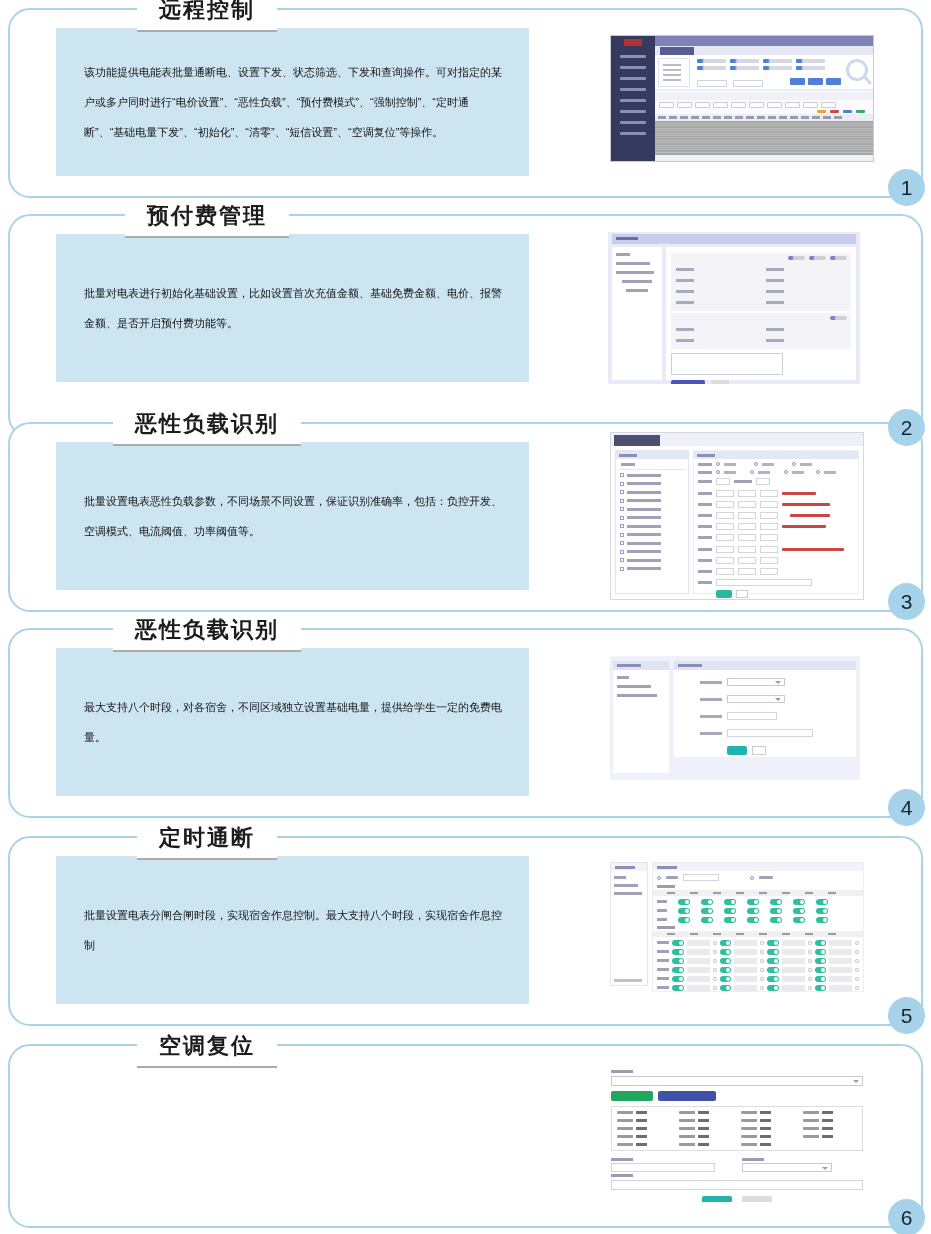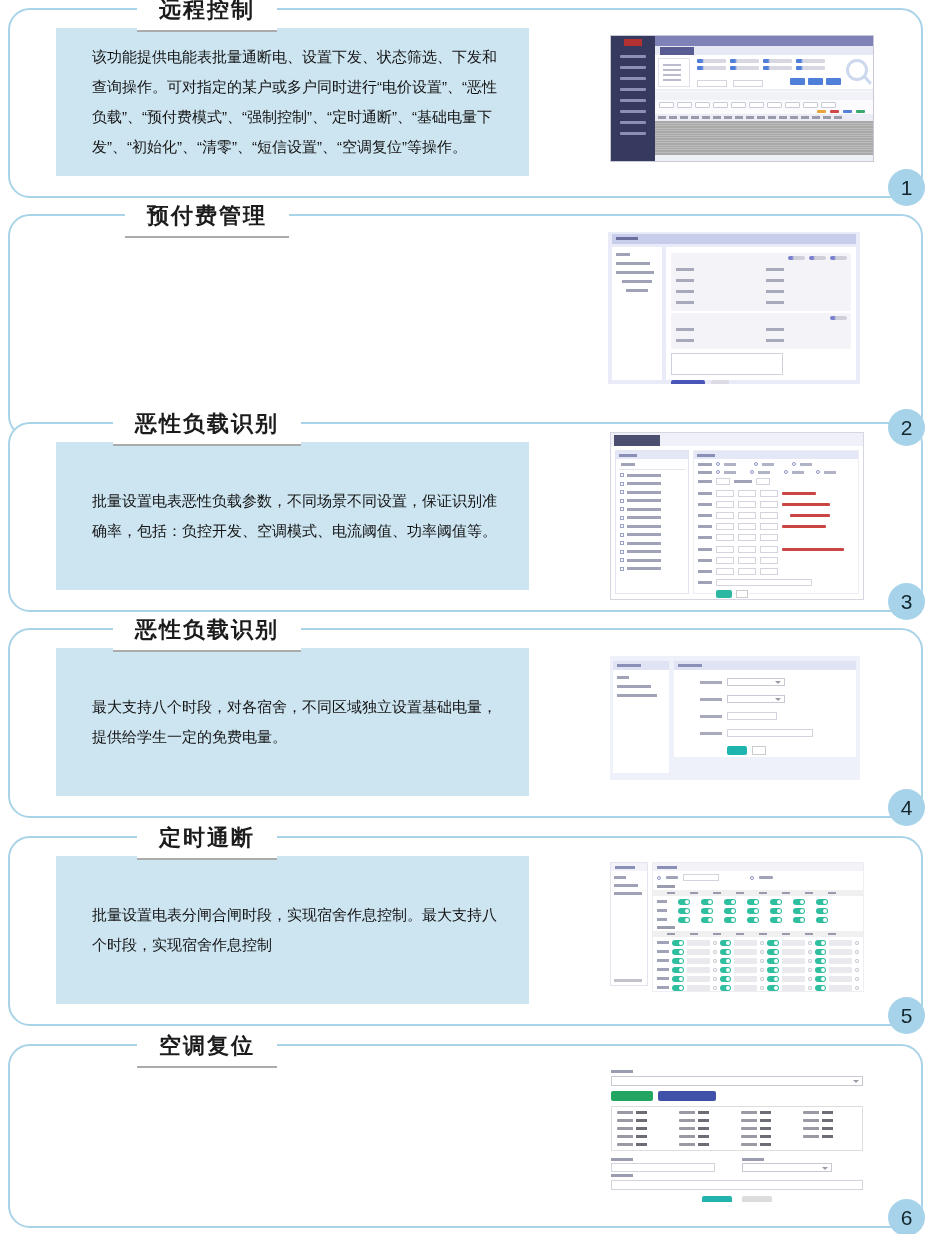--- a/index.html
+++ b/index.html
@@ -16,21 +16,21 @@
   .c5 { top: 836px;  height: 190px; }
   .c6 { top: 1044px; height: 184px; }
 
   .title-wrap { position: absolute; top: -17px; left: 92px; width: 210px; text-align: center; z-index: 3; }
   .title-inner { display: inline-block; background: #fff; padding: 2px 22px 5px;
     border-bottom: 2px solid #ababab; font-size: 22px; font-weight: 700;
     color: #1c1c1c; letter-spacing: 2px; white-space: nowrap; }
 
   .desc { position: absolute; left: 46px; top: 18px; width: 473px; height: 148px;
     background: #cde5f1; display: flex; align-items: center; }
-  .desc p { margin: 12px; padding: 0 16px 0 24px; font-size: 15px; line-height: 30px; color: #141414; }
+  .desc p { margin: 4px; padding: 0 16px 0 24px; font-size: 11px; line-height: 30px; color: #141414; }
 
   .badge { position: absolute; right: -4px; bottom: -10px; width: 37px; height: 37px;
     border-radius: 50%; background: #a6d3e9; color: #15272e; z-index: 4;
     display: flex; align-items: center; justify-content: center; font-size: 21px; }
 
   
   .thumb { position: absolute; background: #fff; overflow: hidden; }
   .d  { background: #a0a3b8; height: 3px; border-radius: 1px; }     
   .ip { background: #fff; border: 1px solid #d4d4de; height: 7px; } 
   .tg { width: 12px; height: 6px; border-radius: 3px; background: #2fbf9f; position: relative; }
@@ -294,20 +294,23 @@
       <div class="t1-foot"></div>
     </div>
   </div>
   <div class="badge">1</div>
 </section>
 
 <section class="card c2">
   <div class="title-wrap">
     <span class="title-inner">预付费管理</span>
   </div>
+  <div class="desc">
+    <p>批量对电表进行初始化基础设置，比如设置首次充值金额、基础免费金额、电价、报警金额、是否开启预付费功能等。</p>
+  </div>
   <div class="thumb t2">
     <div class="t2-head">
         <i></i>
       </div>
     <div class="t2-body">
       <div class="t2-tree">
         <i style="width:14px"></i>
           <i style="width:34px"></i>
         <i style="width:38px"></i>
           <i style="width:30px;margin-left:6px"></i>

